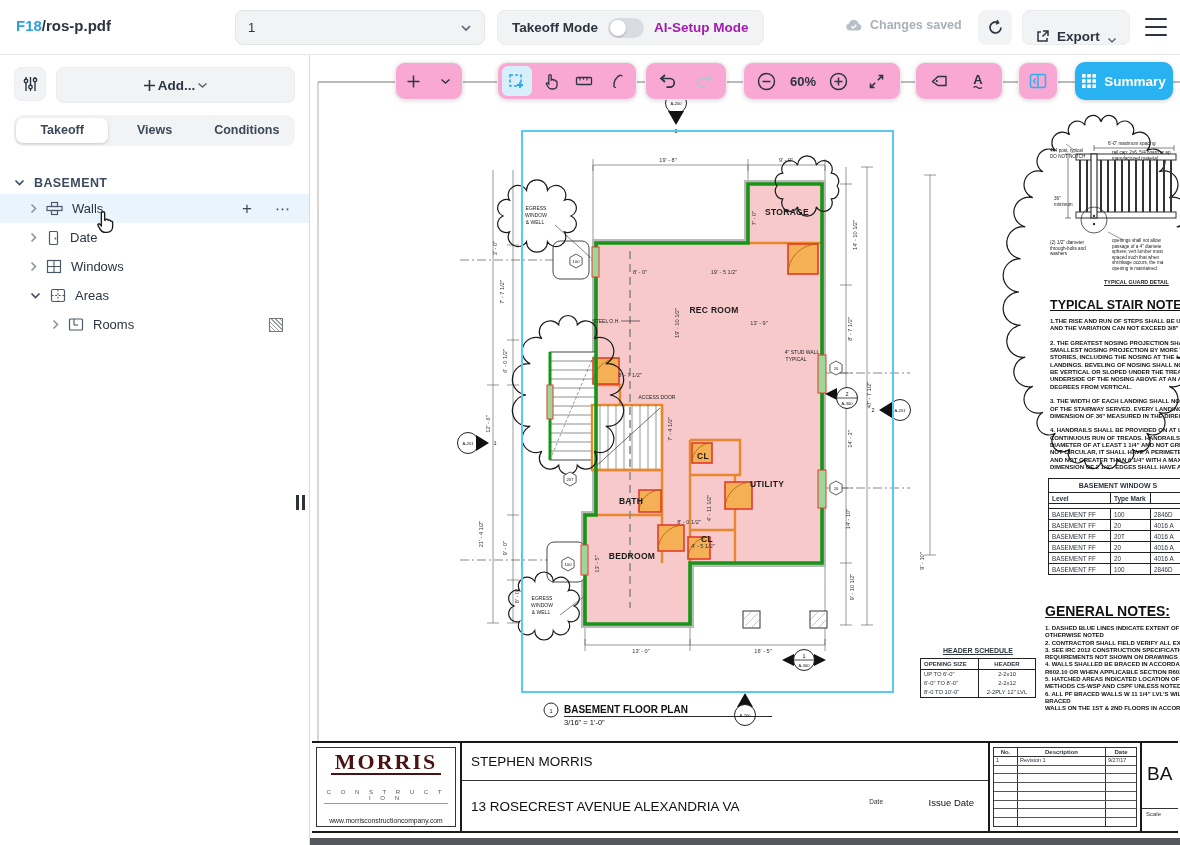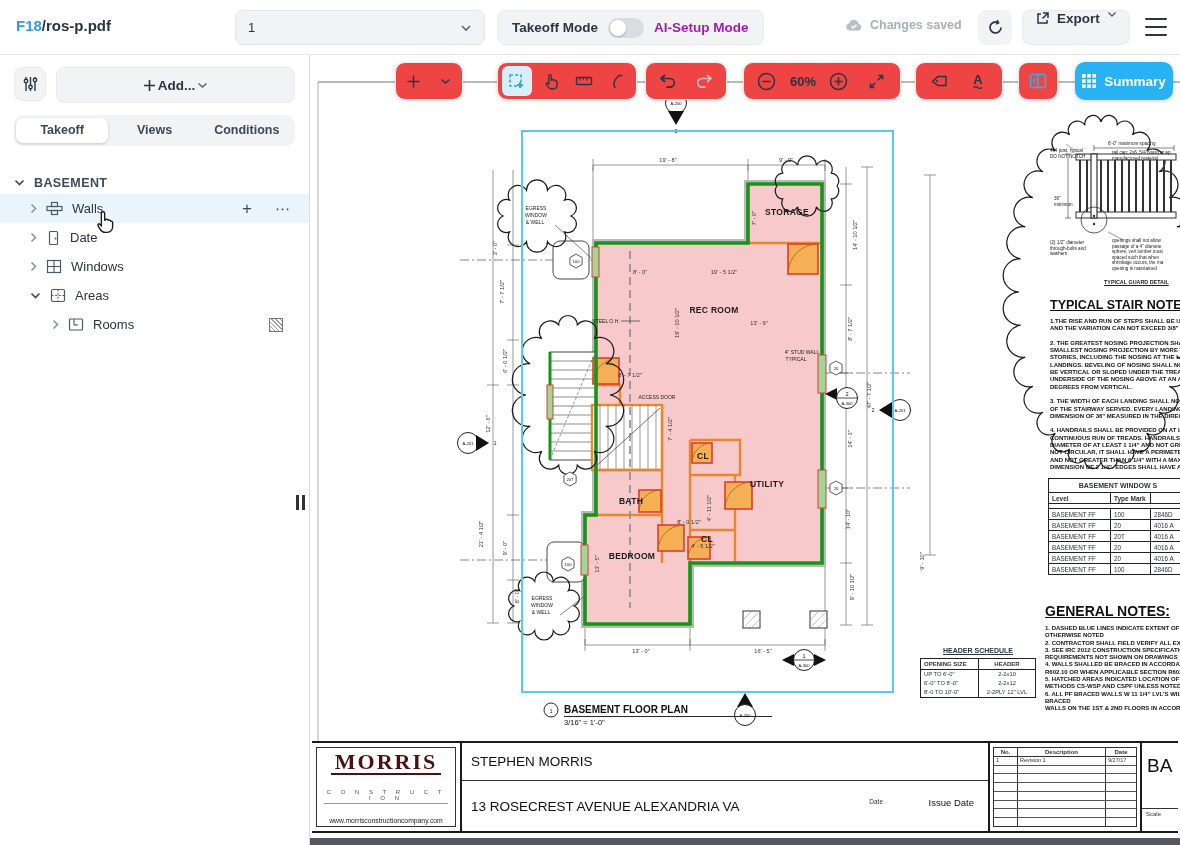--- a/index.html
+++ b/index.html
@@ -22,21 +22,21 @@
   .mode-group .on { color:#2b3440; font-weight:600; }
   .mode-group .off { color:#a21caf; font-weight:600; }
   .switch { width:36px; height:20px; border-radius:10px; background:#d9dde2; position:relative; cursor:pointer; }
   .switch .knob { position:absolute; left:2px; top:2px; width:16px; height:16px; border-radius:50%;
     background:#fff; box-shadow:0 1px 2px rgba(0,0,0,.25); }
   .saved { position:absolute; left:845px; top:18px; display:flex; gap:7px; align-items:flex-start;
     color:#a9b0b9; font-size:12.5px; font-weight:600; }
   .iconbtn { position:absolute; left:978px; top:10px; width:34px; height:35px; border:none;
     background:#f2f3f5; border-radius:8px; display:flex; align-items:center; justify-content:center; cursor:pointer; }
   .exportbtn { position:absolute; left:1022px; top:10px; height:35px; border:1px solid #e9ebee;
-    background:#f2f3f5; border-radius:8px; display:flex; align-items:flex-start; gap:7px;
+    background:#f2f3f5; border-radius:8px; display:flex; align-items:flex-end; gap:7px;
     padding:0 12px; font-size:13.5px; font-weight:600; color:#2b3440; cursor:pointer; }
   .menubtn { position:absolute; left:1143px; top:15px; width:26px; height:24px; background:none;
     border:none; display:flex; flex-direction:column; justify-content:space-between; padding:3px 2px; cursor:pointer; }
   .menubtn span { display:block; height:2.4px; background:#2b3440; border-radius:2px; }
 
   
   .sidebar { position:absolute; left:0; top:55px; width:310px; bottom:0; background:#fff;
     border-right:1px solid #d9dcdf; z-index:40; }
   .side-top { display:flex; gap:10px; padding:12px 14px 0 14px; }
   .filterbtn { width:32px; height:34px; background:#f2f3f5; border:1px solid #e9ebee;
@@ -65,21 +65,21 @@
     display:flex; gap:3px; align-items:center; justify-content:center; cursor:col-resize; z-index:45; }
   .divider-handle i { display:block; width:3px; height:15px; background:#2e3338; }
 
   
   .canvas { position:absolute; left:310px; top:55px; width:870px; height:790px;
     background:#fff; overflow:hidden; z-index:10; }
   #plan-svg { position:absolute; left:0; top:0; width:870px; height:790px; }
   .darkstrip { position:absolute; left:0; top:783px; width:870px; height:7px; background:#54585e; }
 
   
-  .pill { position:absolute; top:7px; height:38px; background:#ef4444; border:1px solid #ececec;
+  .pill { position:absolute; top:7px; height:38px; background:#f9a8d4; border:1px solid #ececec;
     border-radius:10px; box-shadow:0 1px 4px rgba(0,0,0,.14); display:flex; align-items:center;
     justify-content:space-evenly; z-index:30; }
   .tool { width:30px; height:30px; display:flex; align-items:center; justify-content:center;
     border-radius:6px; cursor:pointer; }
   .tool.active { background:#d7eefb; }
   .pct { font-size:13px; font-weight:600; color:#2b3440; }
   .summarybtn { position:absolute; top:7px; left:765px; width:98px; height:38px; background:#29b2f2;
     color:#fff; border:none; border-radius:10px; font-size:13.5px; font-weight:700;
     display:flex; align-items:center; justify-content:center; gap:8px; cursor:pointer; z-index:30;
     box-shadow:0 1px 4px rgba(0,0,0,.2); }
@@ -140,21 +140,21 @@
   .rev-table { border:1.5px solid #333; height:100%; display:flex; flex-direction:column; }
   .rev-head { display:flex; border-bottom:1.5px solid #333; font-size:6px; font-weight:700; }
   .rev-head span { padding:1px 2px; text-align:center; }
   .rev-head span:nth-child(1), .rev-row span:nth-child(1){ width:24px; border-right:1.5px solid #333; }
   .rev-head span:nth-child(2), .rev-row span:nth-child(2){ flex:1; border-right:1.5px solid #333; }
   .rev-head span:nth-child(3), .rev-row span:nth-child(3){ width:30px; }
   .rev-row { display:flex; font-size:5.5px; border-bottom:1px solid #555; flex:1; min-height:8px; }
   .rev-row span { padding:0 2px; white-space:nowrap; overflow:hidden; }
   .rev-row:last-child { border-bottom:none; }
   .tb-sheet { width:38px; border-left:2px solid #1a1a1a; display:flex; flex-direction:column; }
-  .tb-code { font-size:19px; color:#111; padding:12px 0 0 5px; flex:1; border-bottom:1px solid #333; }
+  .tb-code { font-size:19px; color:#111; padding:20px 0 0 5px; flex:1; border-bottom:1px solid #333; }
   .tb-scale { height:22px; font-size:6px; color:#333; padding:2px 0 0 4px; }
 
   
   .cursor { position:absolute; left:92px; top:210px; z-index:60; pointer-events:none; }
 
   svg text { font-family:"Liberation Sans", sans-serif; }
   .dim { font-size:5.6px; fill:#333; text-anchor:middle; }
   .room { font-size:8.5px; font-weight:700; fill:#1a1a1a; text-anchor:middle; letter-spacing:.3px; }
   .lbl { font-size:5px; fill:#222; text-anchor:middle; }
   .tagt { font-size:4.2px; fill:#222; text-anchor:middle; }

